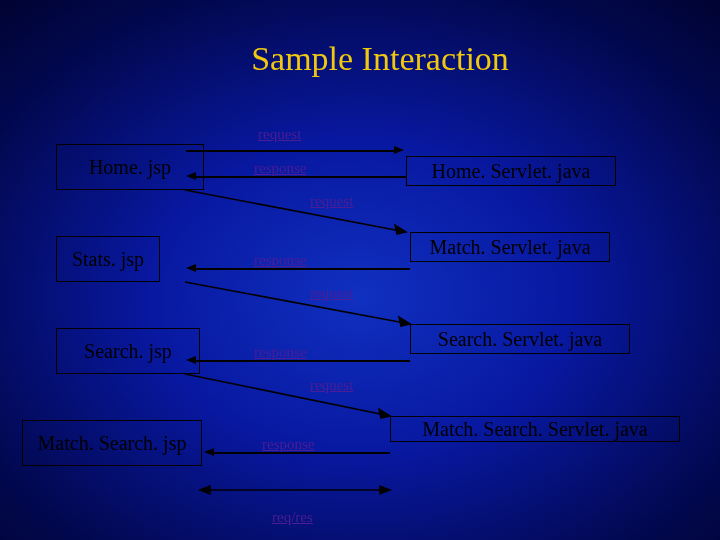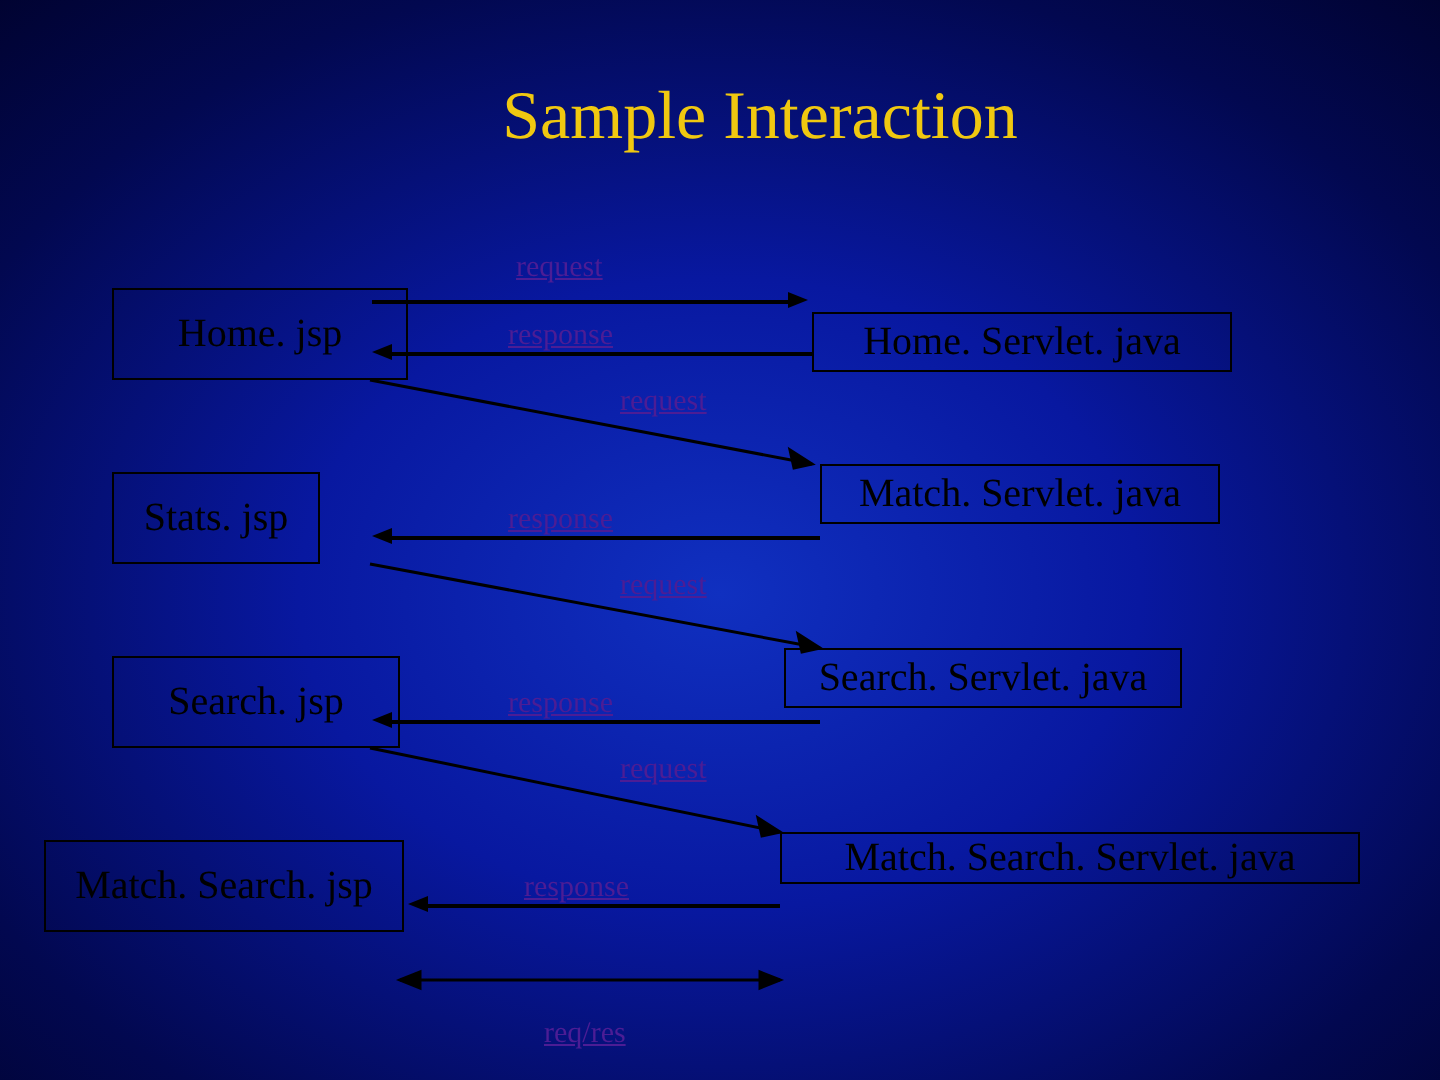--- a/index.html
+++ b/index.html
@@ -108,21 +108,21 @@
     <span>Match. Servlet. java</span>
   </div>
 <div class="arrow-line" style="left:196px; top:268px; width:214px;"></div>
 <div class="arrow-head-left" style="left:186px; top:264px;"></div>
 <div class="label" style="left:254px; top:252px;">response</div>
 <div class="label" style="left:310px; top:285px;">request</div>
 
 <div class="box" style="left:56px; top:328px; width:144px; height:46px;">
     <span>Search. jsp</span>
   </div>
-<div class="box" style="left:392px; top:324px; width:199px; height:30px;">
+<div class="box" style="left:410px; top:324px; width:220px; height:30px;">
     <span>Search. Servlet. java</span>
   </div>
 <div class="arrow-line" style="left:196px; top:360px; width:214px;"></div>
 <div class="arrow-head-left" style="left:186px; top:356px;"></div>
 <div class="label" style="left:254px; top:344px;">response</div>
 <div class="label" style="left:310px; top:377px;">request</div>
 
 <div class="box" style="left:22px; top:420px; width:180px; height:46px;">
     <span>Match. Search. jsp</span>
   </div>

